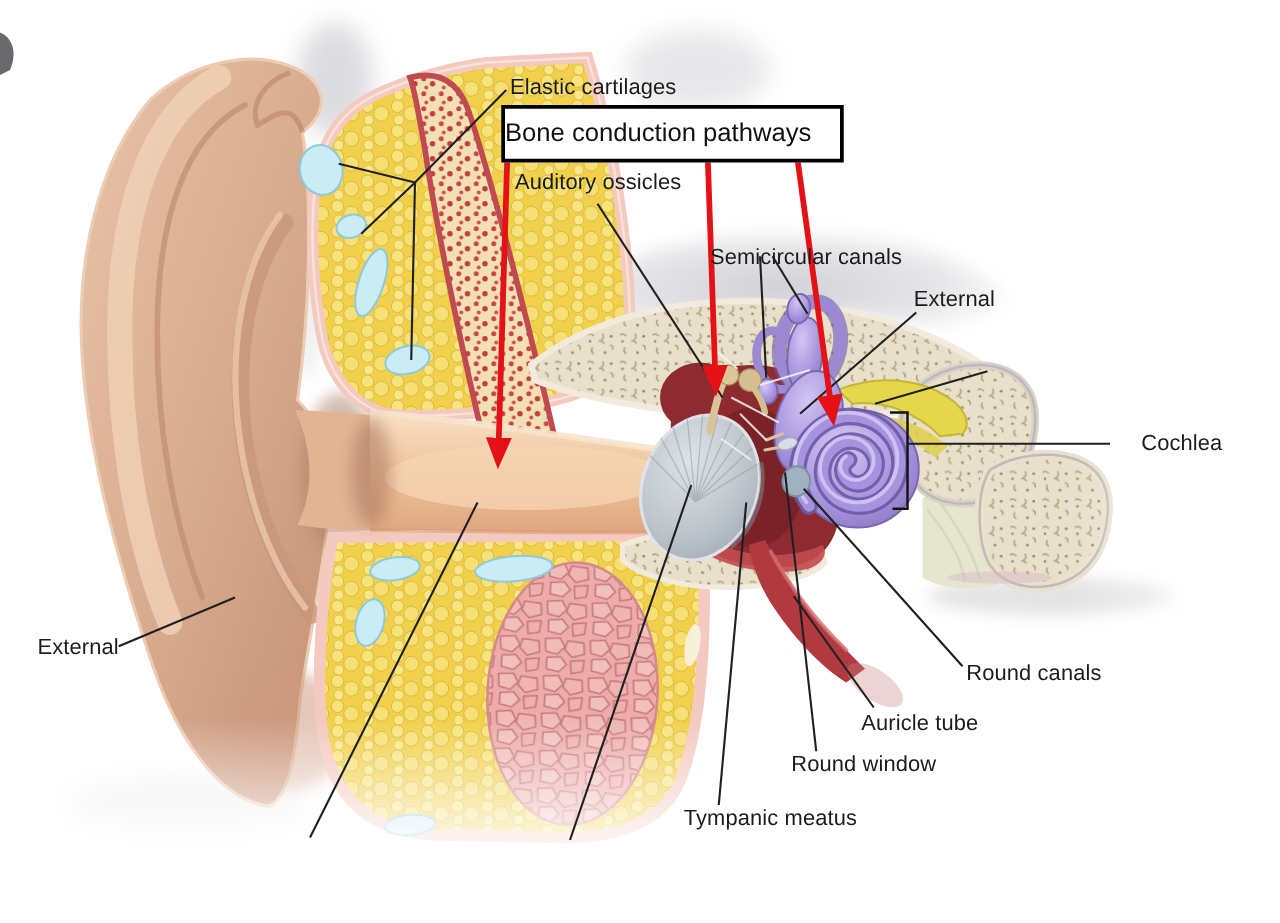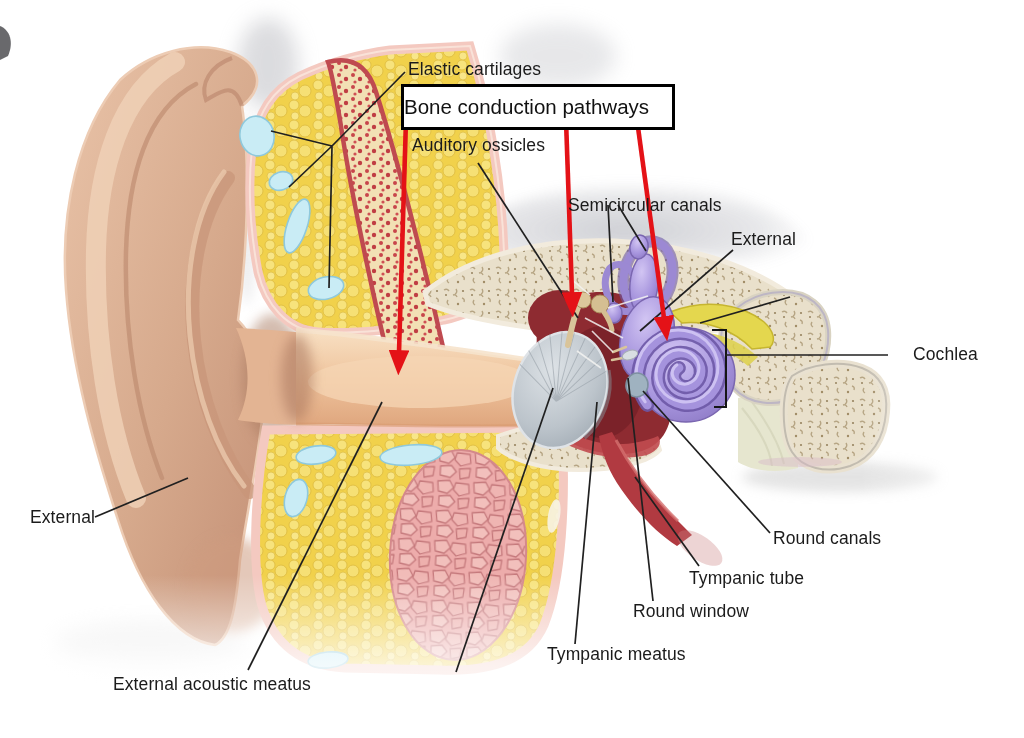--- a/index.html
+++ b/index.html
@@ -257,18 +257,17 @@
 
   <div class="lbl" style="left:408px;top:59px">Elastic cartilages</div>
   <div class="callout">
     <span>Bone conduction pathways</span>
   </div>
   <div class="lbl" style="left:412px;top:135px">Auditory ossicles</div>
   <div class="lbl" style="left:568px;top:195px">Semicircular canals</div>
   <div class="lbl" style="left:731px;top:229px">External</div>
   <div class="lbl" style="left:913px;top:344px">Cochlea</div>
   <div class="lbl" style="left:773px;top:528px">Round canals</div>
-  <div class="lbl" style="left:689px;top:568px">Tympanic tube</div>
+  <div class="lbl" style="left:689px;top:568px">Auricle tube</div>
   <div class="lbl" style="left:633px;top:601px">Round window</div>
   <div class="lbl" style="left:547px;top:644px">Tympanic meatus</div>
-  <div class="lbl" style="left:113px;top:674px">External acoustic meatus</div>
   <div class="lbl" style="left:30px;top:507px">External</div>
 </div>
 
 </body></html>

